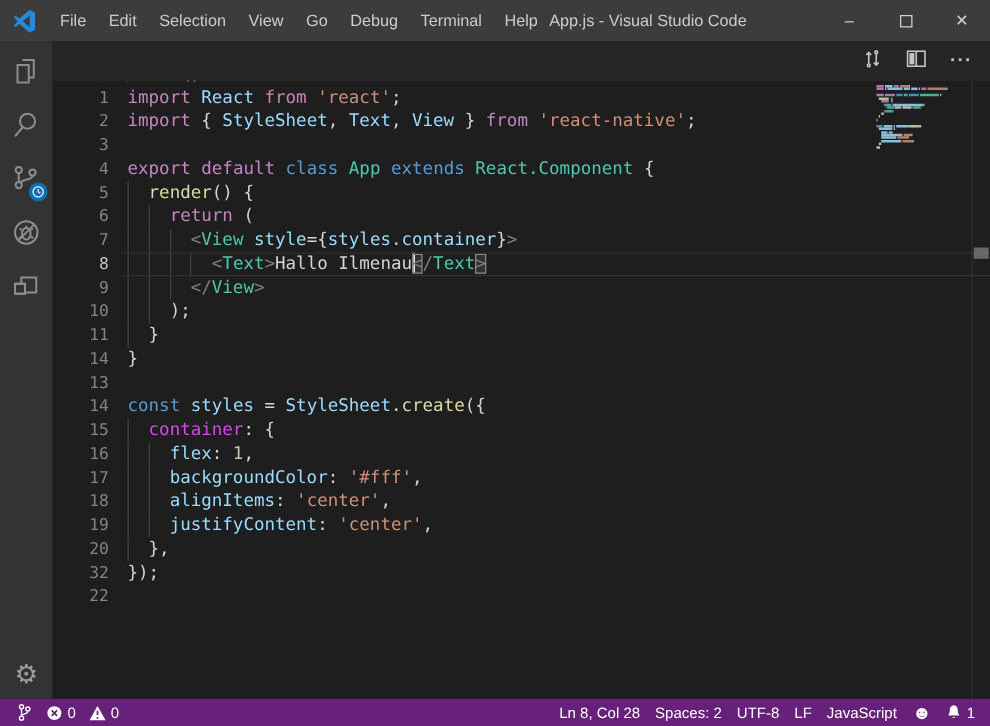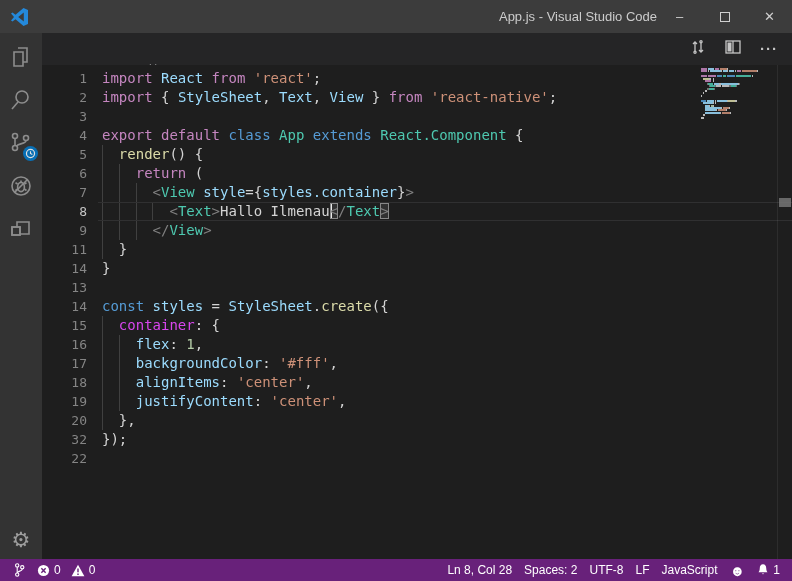--- a/index.html
+++ b/index.html
@@ -4,21 +4,21 @@
 <style>
   * { box-sizing: border-box; margin: 0; padding: 0; }
   html,body { width: 792px; height: 581px; overflow: hidden; }
   body { font-family: "Liberation Sans", sans-serif; background: var(--editor, #1e1e1e); color: #ccc; }
 
   
   .titlebar { height: 33px; background: var(--titlebar, #3c3c3c); display: flex; align-items: center; font-size: 13px; }
   .logo { width: 20px; height: 20px; margin: 0 9px 0 10px; flex: none; }
   .menus { display: flex; }
   .menu-item { padding: 0 9px; line-height: 33px; color: #cccccc; cursor: default; }
-  .win-title { flex: 1; text-align: right; color: #cccccc; white-space: nowrap; overflow: hidden; }
+  .win-title { flex: 1; text-align: left; color: #cccccc; white-space: nowrap; overflow: hidden; }
   .win-controls { display: flex; flex: none; }
   .win-btn { width: 45px; height: 33px; display: flex; align-items: center; justify-content: center; color: #d0d0d0; font-size: 13px; }
   .maxbox { width: 10px; height: 10px; border: 1px solid #d0d0d0; display: inline-block; }
 
   
   .main { display: flex; height: 526px; }
   .activitybar { width: 42px; background: var(--activitybar, #333333); position: relative; display: flex; flex-direction: column; align-items: center; padding-top: 9px; gap: 13px; flex: none; }
   .act-icon { width: 28px; height: 30px; display: flex; align-items: center; justify-content: center; position: relative; opacity: .85; }
   .act-icon svg { stroke: #9d9d9d; fill: none; stroke-width: 1.6; }
   .scm-badge { position: absolute; right: -3px; bottom: -3px; width: 15px; height: 15px; border-radius: 50%; background: var(--badge, #007acc); display: flex; align-items: center; justify-content: center; }
@@ -61,20 +61,30 @@
   .sb-icon svg { stroke: #ffffff; fill: none; stroke-width: 1.2; }
   .smiley { font-size: 15px; line-height: 15px; color: #ffffff; }
 </style>
 </head>
 <body>
 
 <div class="titlebar">
   <svg class="logo" viewBox="0 0 20 20">
     <path d="M13.5 1 L18 3 V17 L13.5 19 L5.5 12.2 L2.5 14.5 L1 13.5 L4 10 L1 6.5 L2.5 5.5 L5.5 7.8 Z M13.8 5.5 L8.2 10 L13.8 14.5 Z" fill="#2489DB"></path>
   </svg>
+  <div class="menus">
+    <span class="menu-item">File</span>
+    <span class="menu-item">Edit</span>
+    <span class="menu-item">Selection</span>
+    <span class="menu-item">View</span>
+    <span class="menu-item">Go</span>
+    <span class="menu-item">Debug</span>
+    <span class="menu-item">Terminal</span>
+    <span class="menu-item">Help</span>
+  </div>
   <div class="win-title">App.js - Visual Studio Code</div>
   <div class="win-controls">
     <span class="win-btn">–</span>
     <span class="win-btn">
         <span class="maxbox"></span>
       </span>
     <span class="win-btn">✕</span>
   </div>
 </div>
 
@@ -186,20 +196,24 @@
           </div>
           <div class="row">
             <div class="gutter-cell active">8</div>
             <div class="code-cell cur"><span class="guide" style="left: 0px;"></span><span class="guide" style="left: 16.82px;"></span><span class="guide" style="left: 33.64px;"></span><span class="guide" style="left: 50.46px;"></span><span class="tk" style="color: rgb(212, 212, 212);">        </span><span class="tk" style="color: rgb(128, 128, 128);">&lt;</span><span class="tk" style="color: rgb(78, 201, 176);">Text</span><span class="tk" style="color: rgb(128, 128, 128);">&gt;</span><span class="tk" style="color: rgb(212, 212, 212);">Hallo Ilmenau</span><span class="cursor"></span><span class="tk bm" style="color: rgb(128, 128, 128);">&lt;</span><span class="tk" style="color: rgb(128, 128, 128);">/</span><span class="tk" style="color: rgb(78, 201, 176);">Text</span><span class="tk bm" style="color: rgb(128, 128, 128);">&gt;</span></div>
           </div>
           <div class="row">
             <div class="gutter-cell">9</div>
             <div class="code-cell"><span class="guide" style="left: 0px;"></span><span class="guide" style="left: 16.82px;"></span><span class="guide" style="left: 33.64px;"></span><span class="tk" style="color: rgb(212, 212, 212);">      </span><span class="tk" style="color: rgb(128, 128, 128);">&lt;/</span><span class="tk" style="color: rgb(78, 201, 176);">View</span><span class="tk" style="color: rgb(128, 128, 128);">&gt;</span></div>
           </div>
           <div class="row">
+            <div class="gutter-cell">10</div>
+            <div class="code-cell"><span class="guide" style="left: 0px;"></span><span class="guide" style="left: 16.82px;"></span><span class="tk" style="color: rgb(212, 212, 212);">    );</span></div>
+          </div>
+          <div class="row">
             <div class="gutter-cell">11</div>
             <div class="code-cell"><span class="guide" style="left: 0px;"></span><span class="tk" style="color: rgb(212, 212, 212);">  }</span></div>
           </div>
           <div class="row">
             <div class="gutter-cell">14</div>
             <div class="code-cell"><span class="tk" style="color: rgb(212, 212, 212);">}</span></div>
           </div>
           <div class="row">
             <div class="gutter-cell">13</div>
             <div class="code-cell"></div>

